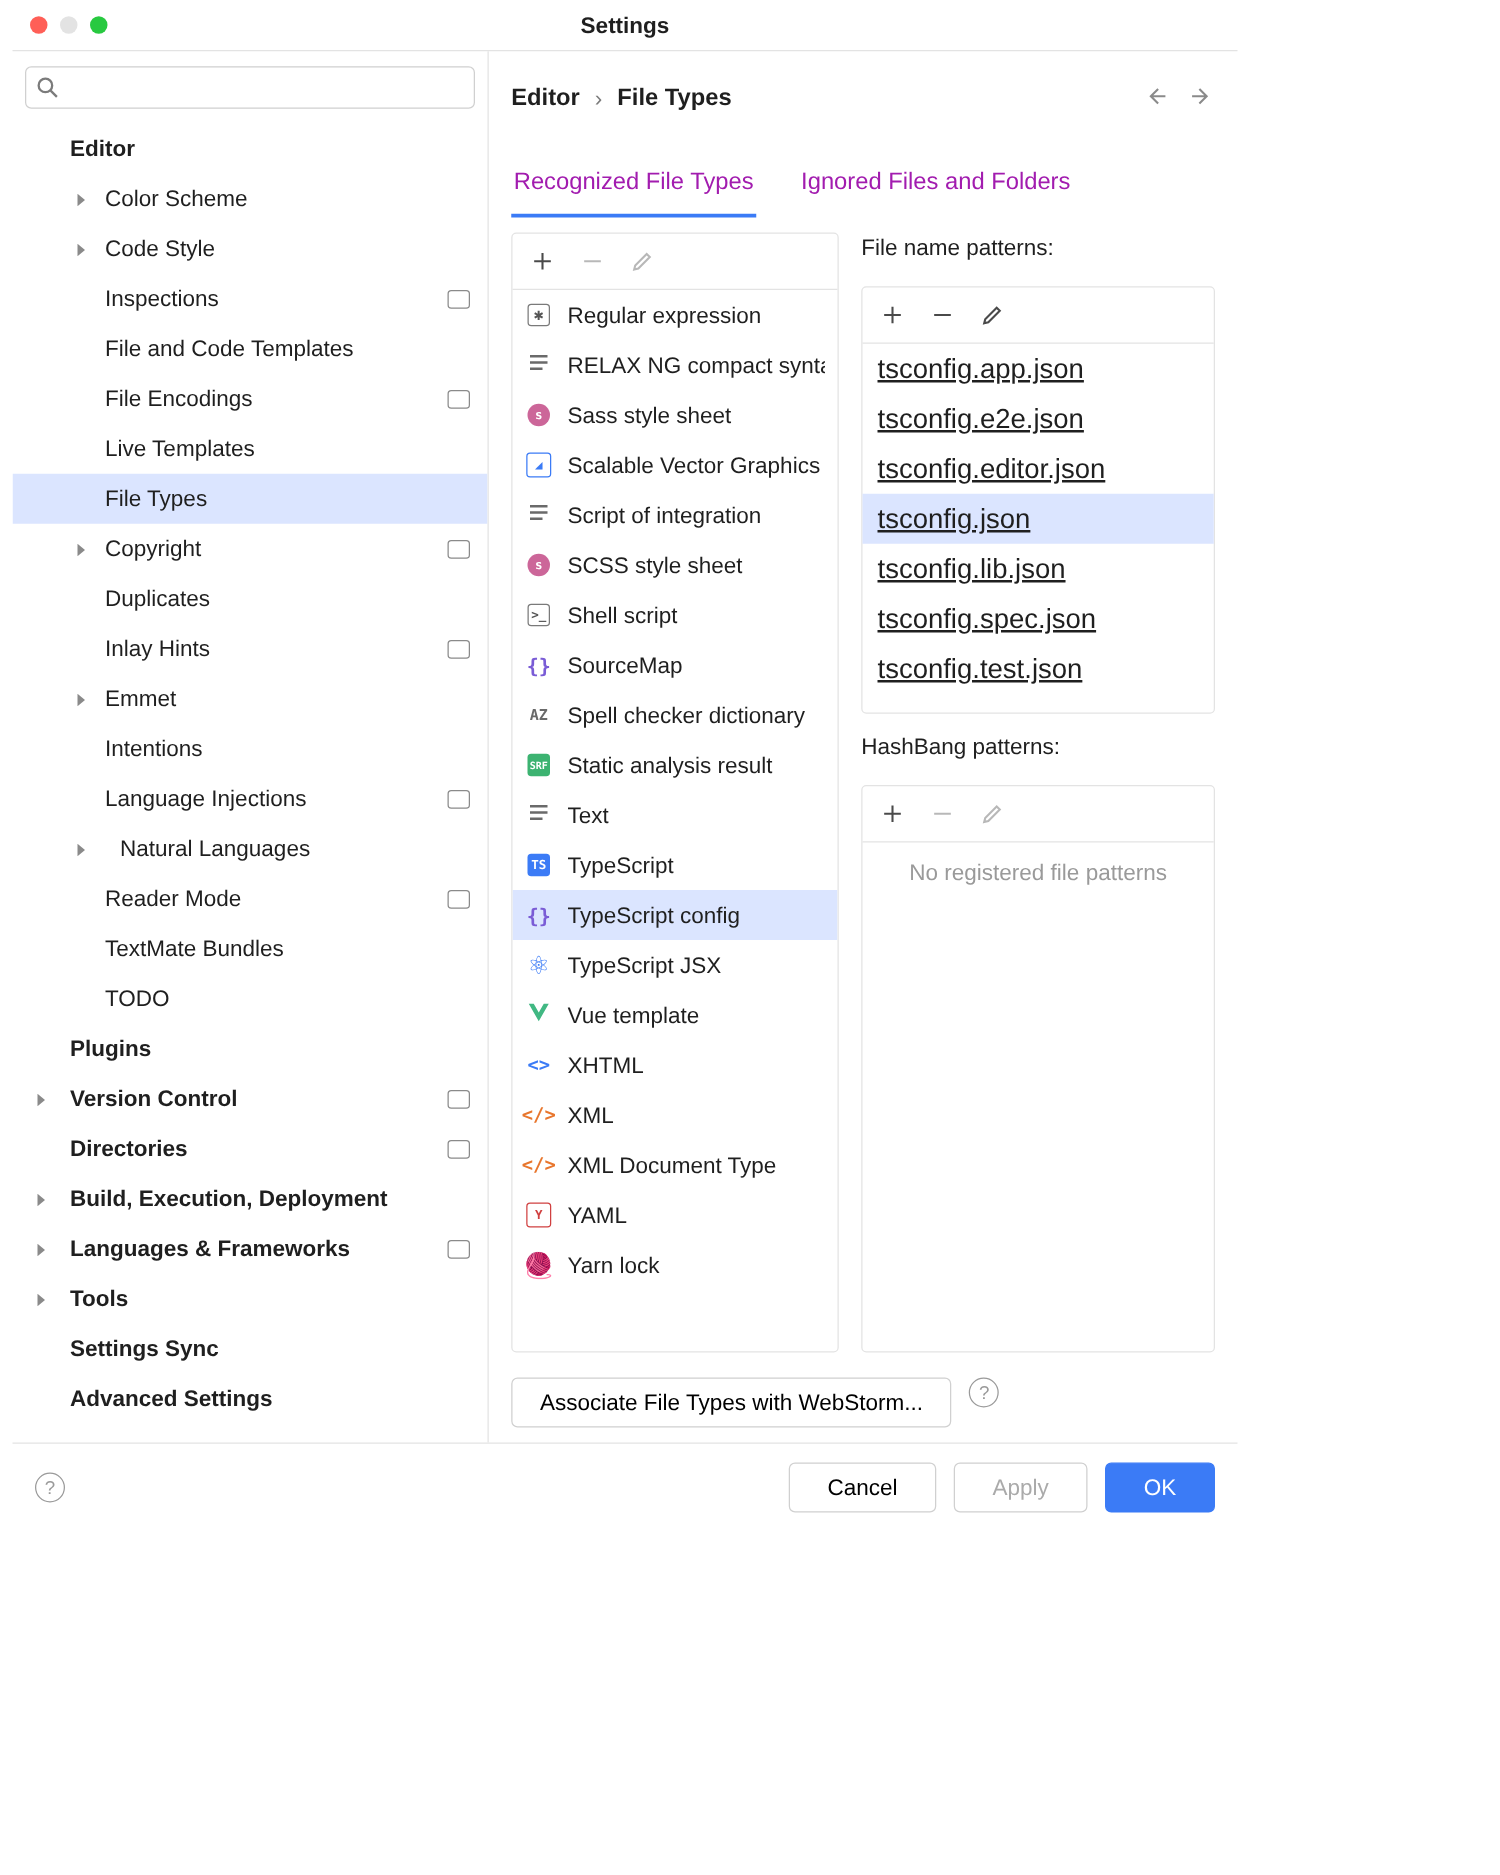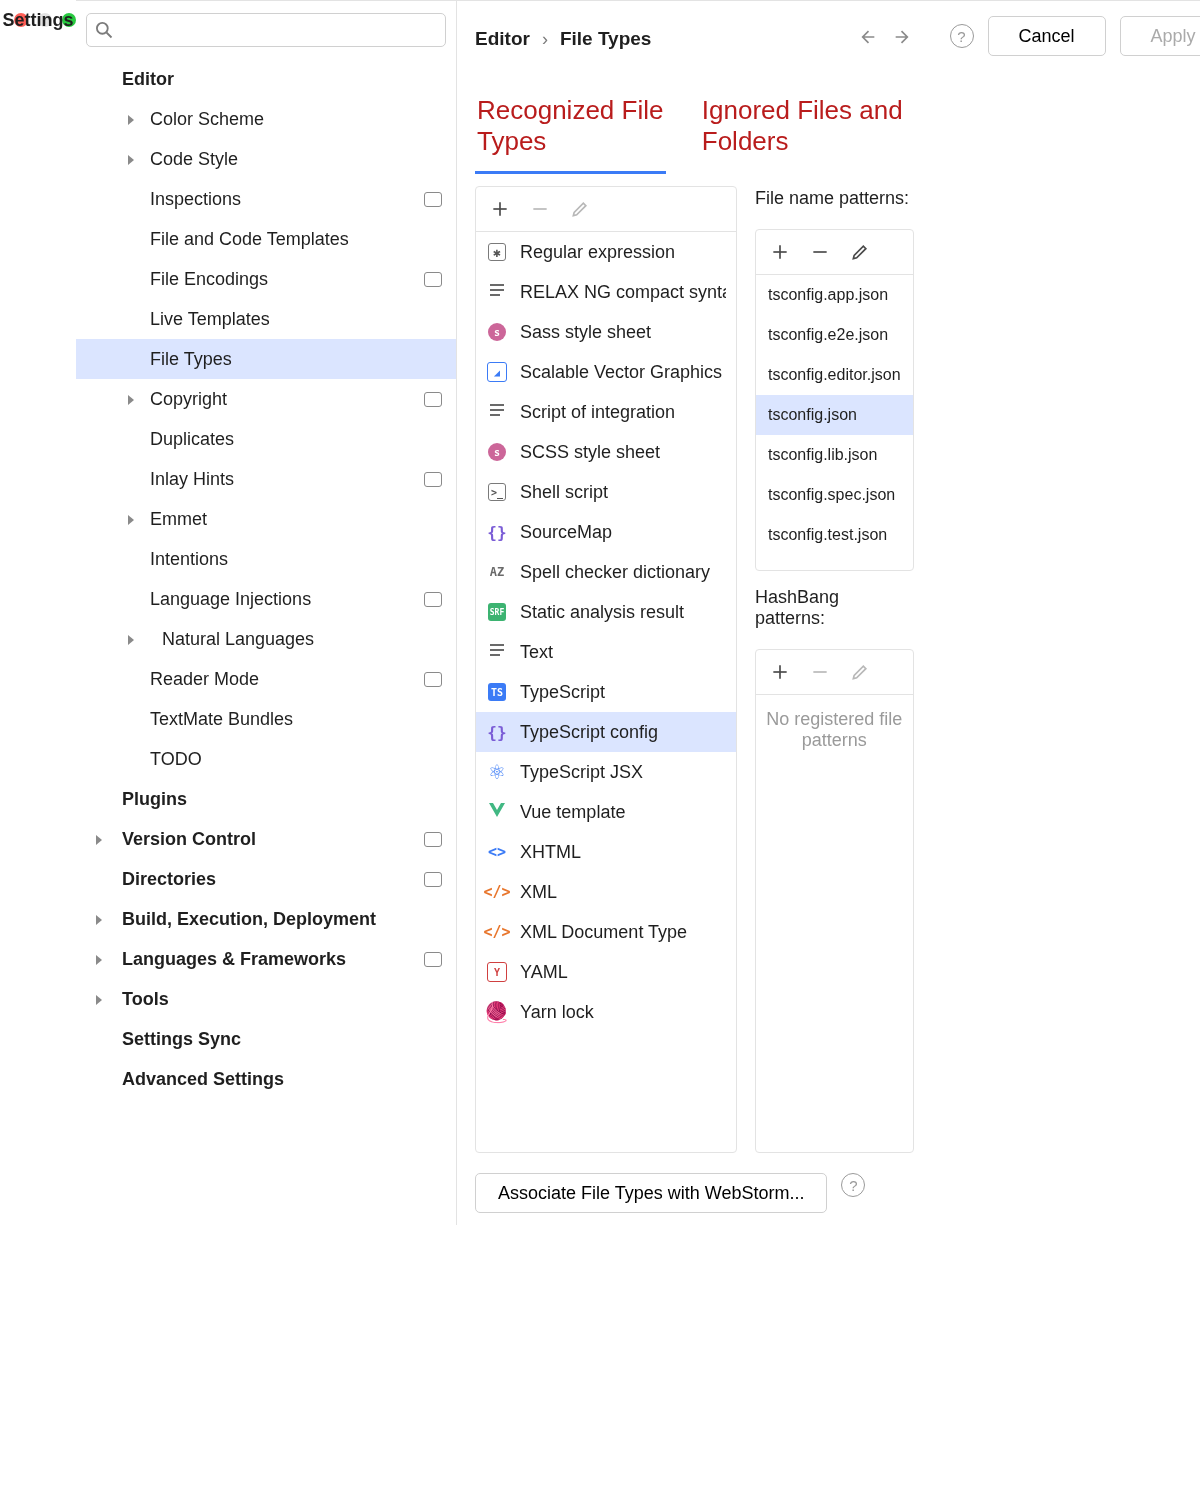--- a/index.html
+++ b/index.html
@@ -2,21 +2,21 @@
 <html><head>
 <meta charset="utf-8">
 <style>
 :root{
   --bg:#ffffff; --fg:#1f1f1f; --muted:#6e6e6e; --border:#d0d0d0;
   --sel:#dbe5ff; --tab:#3b7bf6; --btn-blue:#3b7bf6;
   --panel-border:#e3e3e3; --hover:#ececec;
 }
 html,body{margin:0;padding:0;font-family:-apple-system,Helvetica,Arial,sans-serif;
   font-size:17px;color:var(--fg);background:var(--bg);}
-.window{width:980px;height:1225px;display:flex;}
+.window{width:980px;height:1225px;display:flex;flex-direction:column;padding-left:10px;}
 .titlebar{height:40px;display:flex;align-items:center;position:relative;}
 .traffic{display:flex;gap:10px;margin-left:14px;}
 .dot{width:14px;height:14px;border-radius:50%;}
 .dot.red{background:#ff5f57;}
 .dot.yel{background:#e3e3e3;}
 .dot.grn{background:#28c940;}
 .title{position:absolute;left:0;right:0;text-align:center;font-weight:700;font-size:18px;}
 .body{flex:1;display:flex;border-top:1px solid var(--panel-border);min-height:0;}
 .sidebar{width:380px;border-right:1px solid var(--panel-border);display:flex;flex-direction:column;min-height:0;}
 .search{margin:12px 10px 8px;position:relative;}
@@ -32,38 +32,38 @@
 .row.bold .lbl{font-weight:700;}
 .row.selected{background:var(--sel);}
 .chev svg{width:10px;height:10px;}
 .main{flex:1;display:flex;flex-direction:column;padding:0 18px 0 18px;min-width:0;}
 .crumbs{display:flex;align-items:center;height:56px;margin-top:10px;}
 .crumbs .part{font-weight:700;font-size:19px;}
 .crumbs .sep{margin:0 12px;color:#7b7b7b;font-size:18px;}
 .navarrows{margin-left:auto;display:flex;gap:18px;color:#8a8a8a;}
 .navarrows svg{width:20px;height:20px;}
 .tabs{display:flex;gap:34px;margin-top:22px;border-bottom:0;}
-.tab{padding:6px 2px 14px;font-size:26px;cursor:pointer;color:#b91c1c;border-bottom:3px solid transparent;}
+.tab{padding:6px 2px 14px;font-size:19px;cursor:pointer;color:#a21caf;border-bottom:3px solid transparent;}
 .tab.active{border-bottom-color:var(--tab);}
 .panels{flex:1;display:flex;gap:18px;margin-top:12px;min-height:0;}
 .listpanel{border:1px solid var(--panel-border);border-radius:4px;display:flex;flex-direction:column;min-height:0;}
 .left{width:260px;flex:0 0 260px;}
 .rightcol{flex:1;display:flex;flex-direction:column;min-height:0;gap:14px;}
 .toolbar{display:flex;align-items:center;gap:20px;height:44px;padding:0 14px;
   border-bottom:1px solid var(--panel-border);}
 .toolbar .ic{width:20px;height:20px;color:#4a4a4a;cursor:pointer;}
 .toolbar .ic.dim{color:#b8b8b8;}
 .list{flex:1;overflow:auto;}
 .item{display:flex;align-items:center;height:40px;padding:0 10px;font-size:18px;cursor:default;}
 .item .ico{width:22px;height:22px;margin-right:12px;display:flex;align-items:center;justify-content:center;flex-shrink:0;}
 .item .txt{white-space:nowrap;overflow:hidden;text-overflow:clip;}
 .item.selected{background:var(--sel);}
 .lbltxt{font-size:18px;margin-bottom:6px;margin-top:2px;}
 .pattern-list{display:flex;flex-direction:column;}
-.pattern{height:40px;display:flex;align-items:center;padding:0 12px;font-size:16px;}
+.pattern{height:40px;display:flex;align-items:center;padding:0 12px;font-size:22px;text-decoration:underline;}
 .pattern.selected{background:var(--sel);}
 .empty{color:#9a9a9a;text-align:center;padding-top:14px;font-size:18px;}
 .assoc-row{display:flex;align-items:flex-start;margin-top:20px;gap:14px;}
 .assoc-btn{height:40px;border:1px solid var(--border);border-radius:5px;background:#fff;
   padding:0 22px;font-size:18px;cursor:pointer;}
 .qmark{width:22px;height:22px;border:1.5px solid #9a9a9a;border-radius:50%;
   display:flex;align-items:center;justify-content:center;color:#9a9a9a;font-size:15px;}
 .footer{height:70px;border-top:1px solid var(--panel-border);display:flex;align-items:center;
   padding:0 18px;gap:14px;}
 .footer .qmark{margin-right:auto;}

